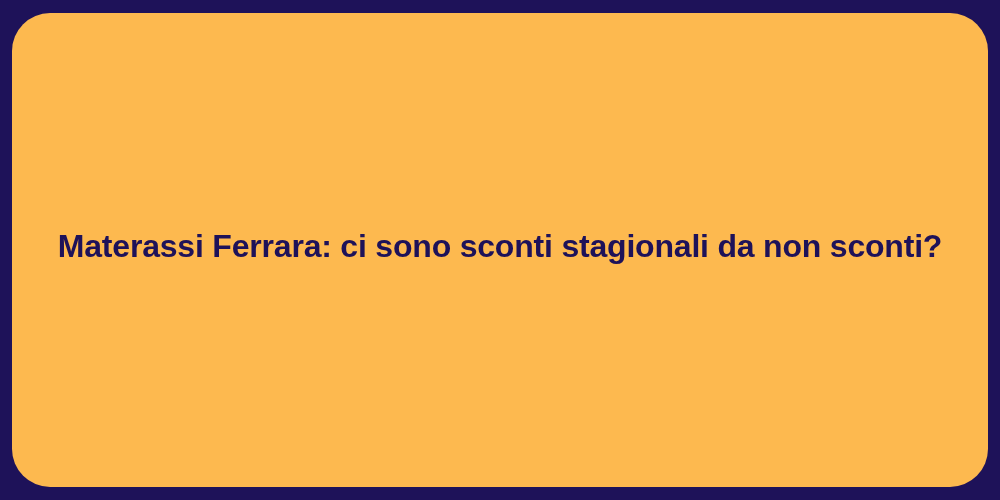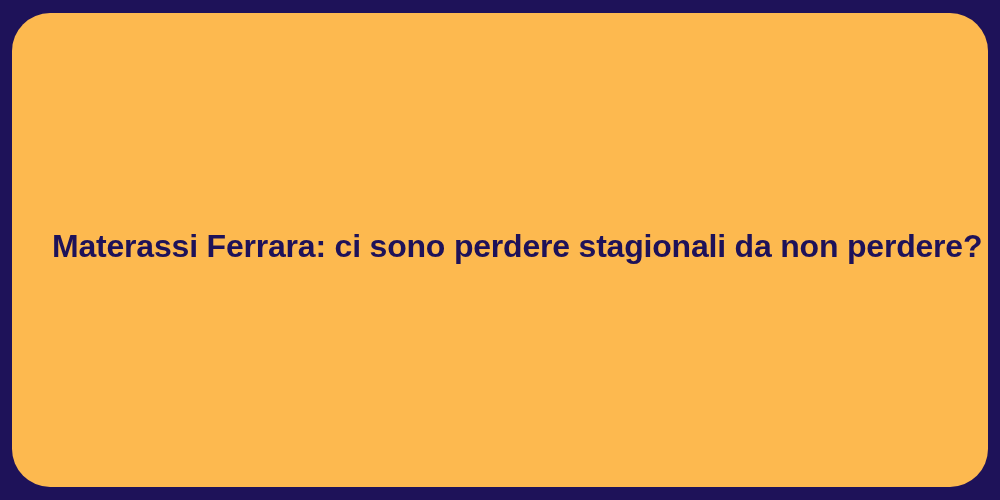--- a/index.html
+++ b/index.html
@@ -54,16 +54,16 @@
     color: #1e1259;
     white-space: nowrap;
   }
 </style>
 </head>
 <body>
 
 <div class="banner-frame" style="background: rgb(30, 18, 89);">
   <div class="banner-panel" style="background: rgb(253, 185, 79);">
     <div class="heading-wrap">
-      <h1 class="banner-heading" style="color: rgb(30, 18, 89);">Materassi Ferrara: ci sono perdere stagionali da non perdere?</h1>
+      <h1 class="banner-heading" style="color: rgb(30, 18, 89);">Materassi Ferrara: ci sono sconti stagionali da non sconti?</h1>
     </div>
   </div>
 </div>
 
 </body></html>

